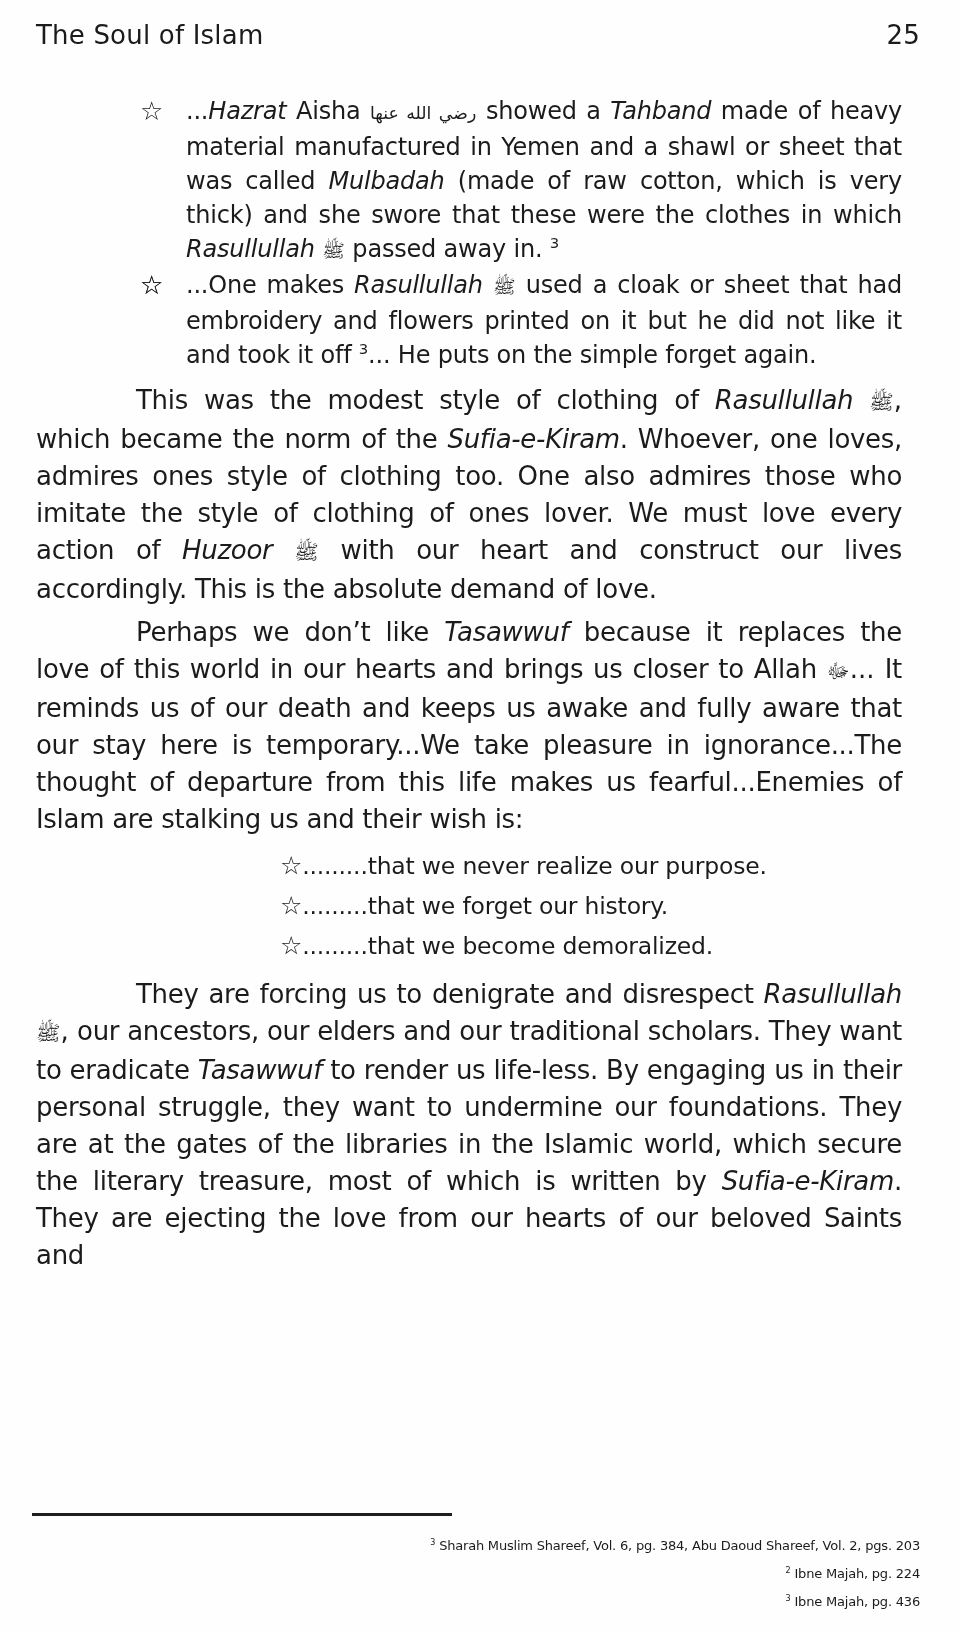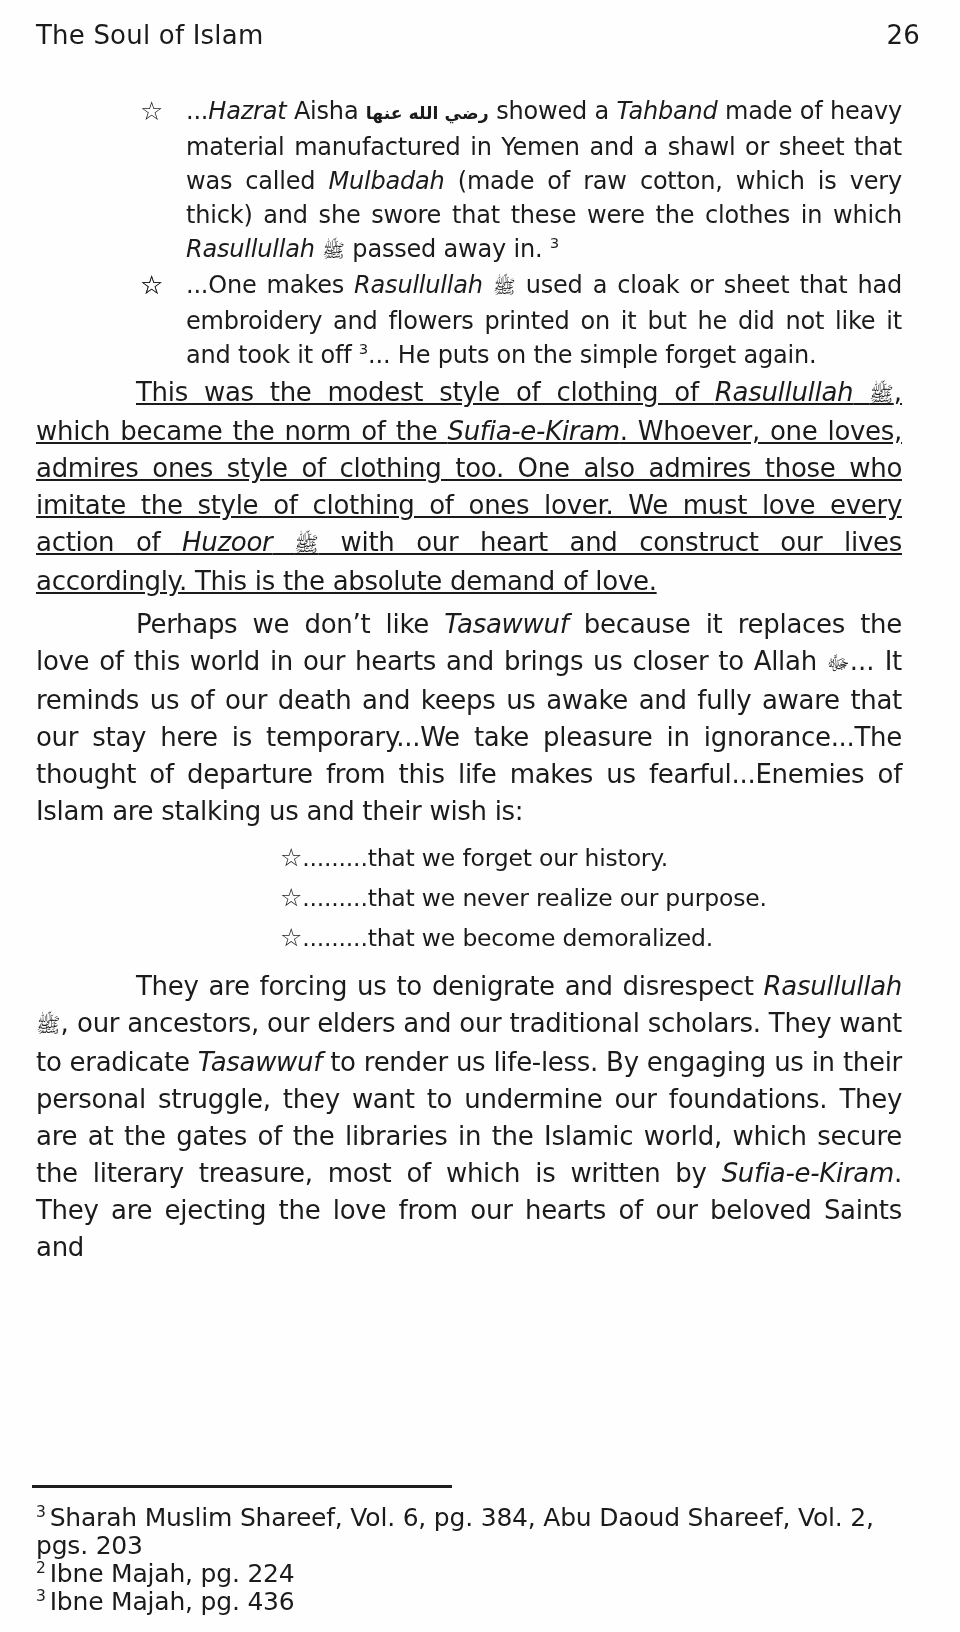--- a/index.html
+++ b/index.html
@@ -40,63 +40,64 @@
   }
 
   
   .body-para {
     margin:6px 18px 0 0;
     font-size:26px; line-height:37px;
     text-align:justify;
     text-indent:100px;
     letter-spacing:-0.3px;
   }
-  .body-para.first { margin-top:2px;text-decoration:underline; }
+  .body-para.first { margin-top:10px; }
 
   
   .wish-list {
     margin:8px 0 4px 244px;
     font-size:23.5px; line-height:40px;
     letter-spacing:-0.2px;
   }
   .wish-item { white-space:nowrap; }
   .wish-item .star { font-size:25px; }
 
   
   .it  { font-style:italic; }
   .sup { vertical-align:super; font-size:0.62em; line-height:0; }
-  .ar  { font-size:0.72em;font-weight:bold; }
+  .ar  { font-size:0.72em; }
   .sym { font-size:0.78em; }
 
   
   .footnote-block {
     margin-top:auto;
     padding-bottom:16px;
   }
   .footnote-divider {
     width:420px; height:0;
     border-top:3px solid #1e1e1e;
     margin:0 0 16px -4px;
   }
   .footnote-item {
-    font-size:25px; line-height:28px;
+    font-size:13px; line-height:28px;
     letter-spacing:-0.2px;
+    text-align:right;
   }
   .footnote-item .marker {
     vertical-align:super; font-size:0.62em; line-height:0; margin-right:4px;
   }
 </style>
 </head>
 <body>
 
 <div class="page">
 
   <div class="page-header">
     <span class="book-title">The Soul of Islam</span>
-    <span class="page-number">26</span>
+    <span class="page-number">25</span>
   </div>
 
   <div class="hadith-list">
     <div class="hadith-item">
       <span class="star">☆</span>
       <span><span>...</span><span class="it">Hazrat</span><span> Aisha </span><span class="ar">رضي الله عنها</span><span> showed a </span><span class="it">Tahband</span><span> made of heavy material manufactured in Yemen and a shawl or sheet that was called </span><span class="it">Mulbadah</span><span> (made of raw cotton, which is very thick) and she swore that these were the clothes in which </span><span class="it">Rasullullah</span><span> </span><span class="sym">ﷺ</span><span> passed away in. </span><span class="sup">3</span></span>
     </div>
     <div class="hadith-item">
       <span class="star">☆</span>
     </div>
@@ -105,24 +106,24 @@
       <span><span>...One makes </span><span class="it">Rasullullah</span><span> </span><span class="sym">ﷺ</span><span> used a cloak or sheet that had embroidery and flowers printed on it but he did not like it and took it off </span><span class="sup">3</span><span>... He puts on the simple forget again.</span></span>
     </div>
   </div>
 
   <div class="body-para first"><span>This was the modest style of clothing of </span><span class="it">Rasullullah</span><span> </span><span class="sym">ﷺ</span><span>, which became the norm of the </span><span class="it">Sufia-e-Kiram</span><span>. Whoever, one loves, admires ones style of clothing too. One also admires those who imitate the style of clothing of ones lover. We must love every action of </span><span class="it">Huzoor</span><span> </span><span class="sym">ﷺ</span><span> with our heart and construct our lives accordingly. This is the absolute demand of love.</span></div>
 
   <div class="body-para"><span>Perhaps we don’t like </span><span class="it">Tasawwuf</span><span> because it replaces the love of this world in our hearts and brings us closer to Allah </span><span class="sym">ﷻ</span><span>... It reminds us of our death and keeps us awake and fully aware that our stay here is temporary...We take pleasure in ignorance...The thought of departure from this life makes us fearful...Enemies of Islam are stalking us and their wish is:</span></div>
 
   <div class="wish-list">
     <div class="wish-item">
-      <span class="star">☆</span><span>.........that we forget our history.</span>
+      <span class="star">☆</span><span>.........that we never realize our purpose.</span>
     </div>
     <div class="wish-item">
-      <span class="star">☆</span><span>.........that we never realize our purpose.</span>
+      <span class="star">☆</span><span>.........that we forget our history.</span>
     </div>
     <div class="wish-item">
       <span class="star">☆</span><span>.........that we become demoralized.</span>
     </div>
   </div>
 
   <div class="body-para"><span>They are forcing us to denigrate and disrespect </span><span class="it">Rasullullah</span><span> </span><span class="sym">ﷺ</span><span>, our ancestors, our elders and our traditional scholars. They want to eradicate </span><span class="it">Tasawwuf</span><span> to render us life-less. By engaging us in their personal struggle, they want to undermine our foundations. They are at the gates of the libraries in the Islamic world, which secure the literary treasure, most of which is written by </span><span class="it">Sufia-e-Kiram</span><span>. They are ejecting the love from our hearts of our beloved Saints and</span></div>
 
   <div class="footnote-block">
     <div class="footnote-divider"></div>

